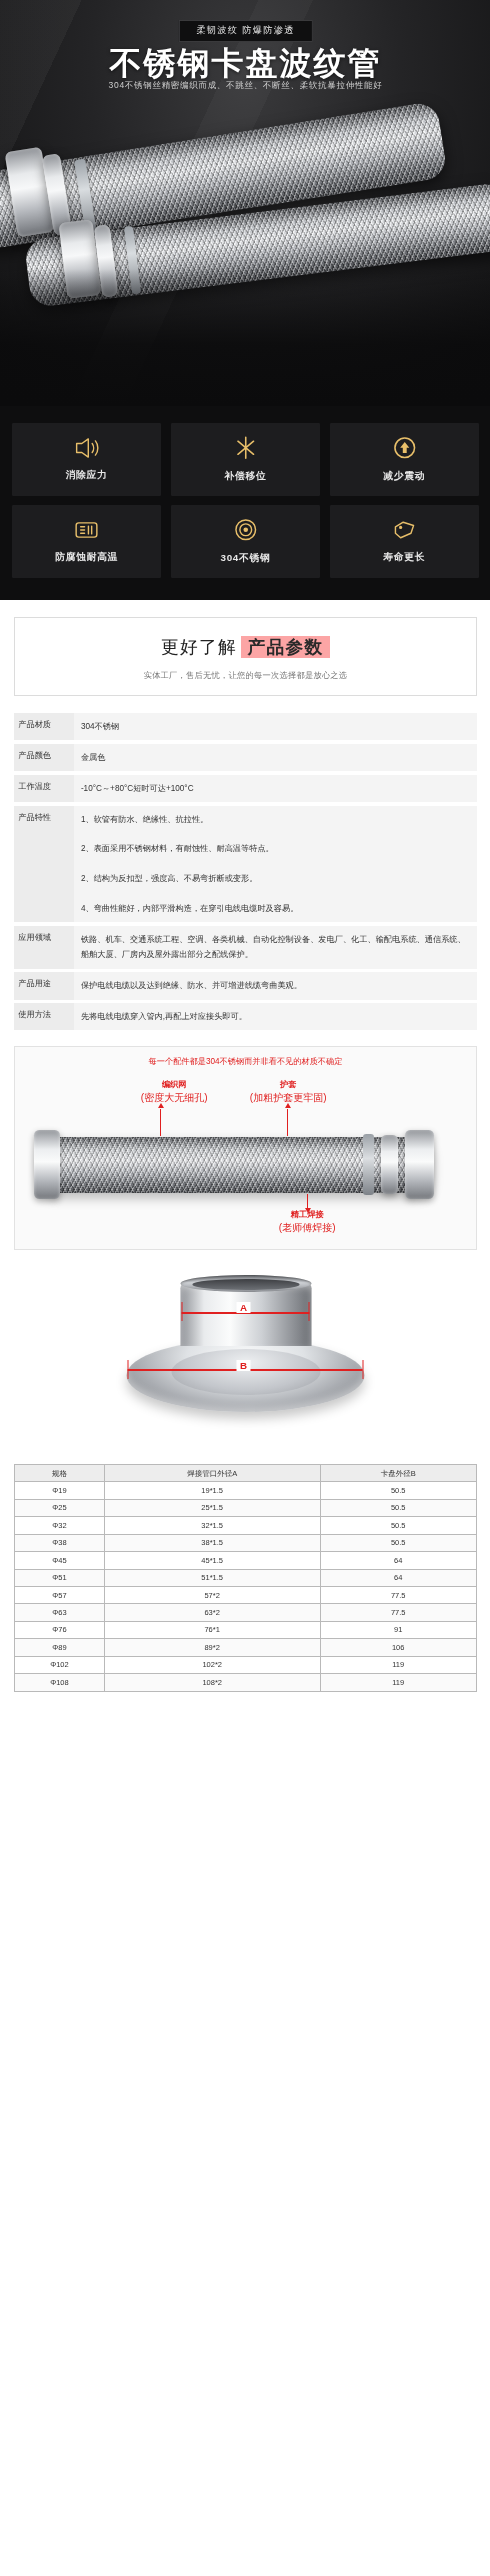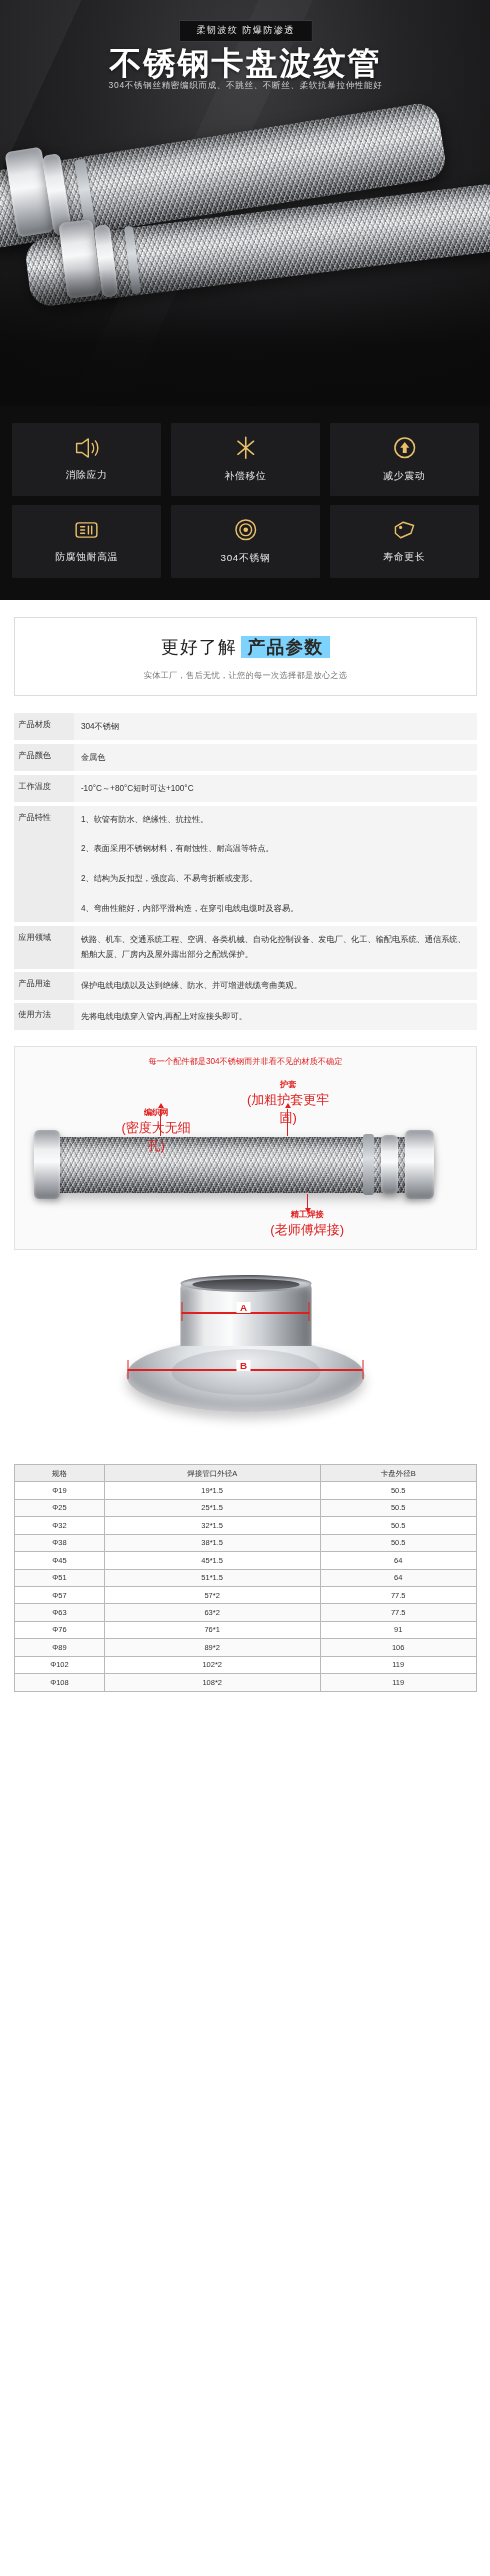--- a/index.html
+++ b/index.html
@@ -75,33 +75,33 @@
   .w-a { left:80px; top:159px; width:10.5px; height:76px; transform:rotate(-9deg); }
   .w-b { left:128px; top:226px; width:9.2px; height:68px; transform:rotate(-7deg); }
 
   
   .features {
     width:491px; background:#0e0e0f; padding:17px 11.8px 22px;
     display:grid; grid-template-columns:repeat(3,1fr); gap:9.2px;
   }
   .feat {
     background:#1d1d1f; border-radius:1.3px; height:73px;
-    display:flex; flex-direction:column; align-items:center; justify-content:center; gap:10px;
+    display:flex; flex-direction:column; align-items:center; justify-content:center; gap:10px;font-weight:bold;
   }
   .feat svg { display:block; }
   .feat-label { color:#e8e8e8; font-size:9.8px; letter-spacing:0.7px; }
 
   
   .params-wrap { background:#fff; padding:17px 14.4px 6.5px; }
   .params-head {
     border:0.7px solid #dcdcdc; padding:17px 6.5px 14.4px; text-align:center;
   }
   .params-head-title { font-size:17.7px; letter-spacing:1.3px; color:#222; }
   .params-head-title .hl {
-    background:#7dd3fc; color:#2a2a2a; padding:1.3px 6.5px; margin-left:3.9px; font-weight:bold;
+    background:#fca5a5; color:#2a2a2a; padding:1.3px 6.5px; margin-left:3.9px; font-weight:bold;
   }
   .params-head-sub { margin-top:10.5px; font-size:8.2px; color:#777; letter-spacing:0.3px; }
 
   
   .ptable { padding:10.5px 14.4px 0; }
   .prow { display:flex; border-bottom:0.7px solid #fff; margin-bottom:2.6px; }
   .pkey {
     width:60px; flex:0 0 60px; background:#ececec; color:#333;
     font-size:8.2px; padding:5.9px 3.9px; line-height:1.5;
   }
@@ -130,21 +130,21 @@
     background:linear-gradient(180deg,#93969b 0%,#eceef0 28%,#fafbfb 46%,#b8bbc0 72%,#74777c 100%);
     box-shadow:0 2.6px 6.5px rgba(0,0,0,.3), inset 0 0 3.3px rgba(255,255,255,.5);}
   .d-f1 { left:10.5px;  top:56px; width:26px; height:69px; }
   .d-f2 { left:382px; top:56px; width:29px; height:69px; }
   .d-f3 { left:358px; top:61px; width:17px; height:59px; }
   .d-weld { position:absolute; left:340px; top:60px; width:10.5px; height:61px; border-radius:3.3px;
     background:linear-gradient(180deg,#9aa0a6,#dcdfe2 40%,#7d8288); }
 
   .callout { position:absolute; text-align:center; }
   .callout .c-t { color:#e02020; font-size:8.2px; font-weight:bold; }
-  .callout .c-s { color:#e02020; font-size:13px; margin-top:1.3px; }
+  .callout .c-s { color:#e02020; font-size:10px; margin-top:1.3px; }
   .arrow { position:absolute; background:#e02020; width:1.3px; }
   .arrow:after {
     content:""; position:absolute; left:-2.6px; width:0; height:0;
     border-left:3.3px solid transparent; border-right:3.3px solid transparent;
   }
   .arrow.up:after { top:-5.2px; border-bottom:5.2px solid #e02020; }
   .arrow.down:after { bottom:-5.2px; border-top:5.2px solid #e02020; }
 
   
   .flange-diagram { position:relative; height:190px; margin:11.8px 14.4px 0; background:#fff; }
@@ -348,21 +348,21 @@
   <section class="detail">
     <div class="detail-note">每一个配件都是304不锈钢而并非看不见的材质不确定</div>
 
     <div class="detail-stage">
       <div class="d-hose"></div>
       <div class="d-flange d-f1"></div>
       <div class="d-weld"></div>
       <div class="d-flange d-f3"></div>
       <div class="d-flange d-f2"></div>
 
-      <div class="callout" style="left:94px; top:5.2px; width:78px;margin-top:28px;">
+      <div class="callout" style="left:112px; top:5.2px; width:78px;">
         <div class="c-t">编织网</div>
         <div class="c-s">(密度大无细孔)</div>
       </div>
       <div class="arrow up" style="left:137px; top:35px; height:27.5px;"></div>
 
       <div class="callout" style="left:216px; top:5.2px; width:98px;">
         <div class="c-t">护套</div>
         <div class="c-s">(加粗护套更牢固)</div>
       </div>
       <div class="arrow up" style="left:264px; top:35px; height:27.5px;"></div>

